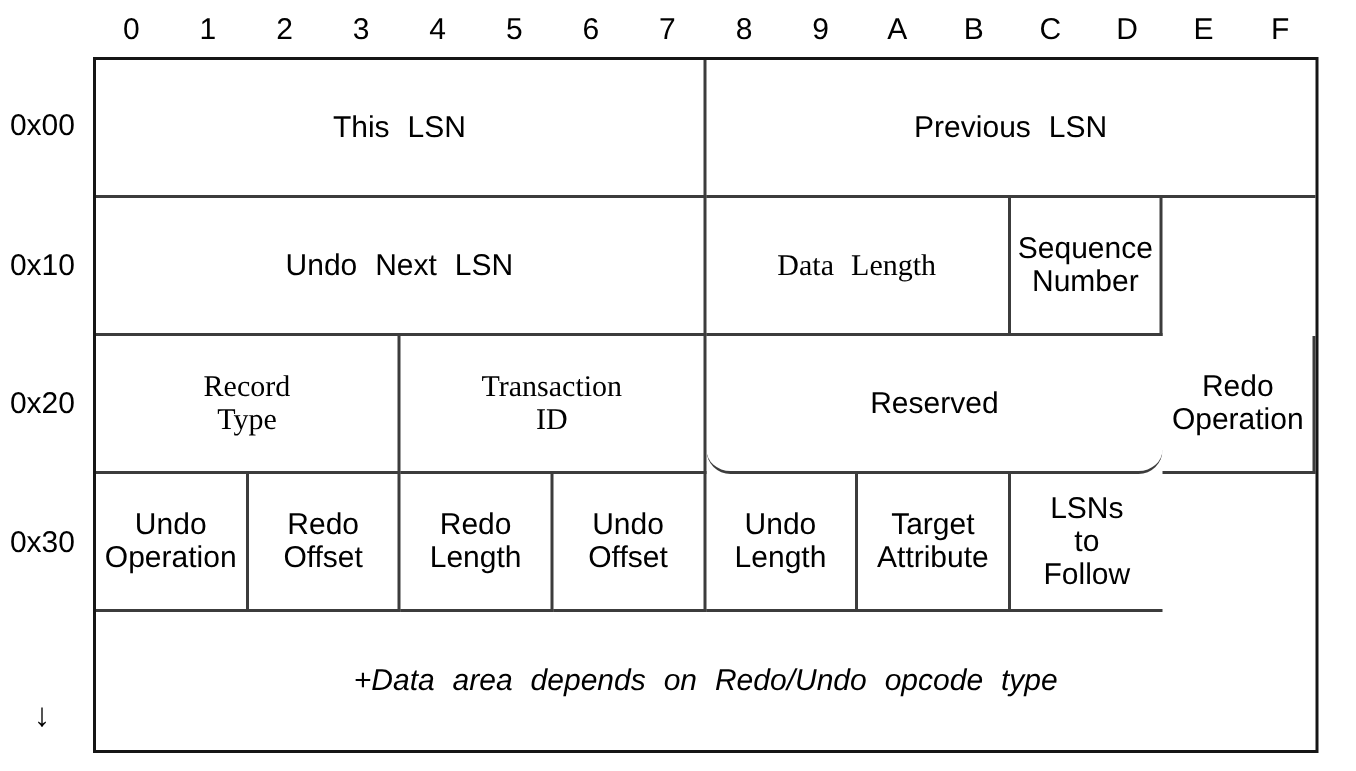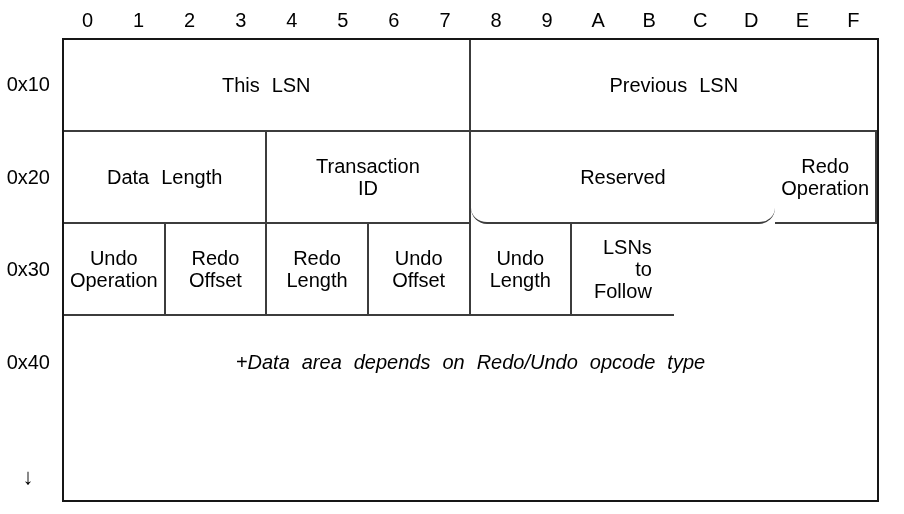--- a/index.html
+++ b/index.html
@@ -83,25 +83,25 @@
     display: flex;
     align-items: center;
     justify-content: center;
     text-align: center;
     font-size: 20px;
     line-height: 22px;
     white-space: pre-line;
     word-spacing: 0.32em;
     padding: 2px 1px;
   }
-  .cell.er { border-right: none; text-align: right; }
+  .cell.er { border-right: none; }
   .cell.eb { border-bottom: none; font-style: italic; }
 
   .s2  { grid-column: span 2; }
-  .s4  { grid-column: span 4; }
+  .s4  { grid-column: span 4; font-family: Liberation Serif, serif; }
   .s6  { grid-column: span 6; border-radius: 16px; }
   .s8  { grid-column: span 8; }
   .s16 { grid-column: span 16; }
 </style>
 </head>
 <body>
 
 <div class="col-headers">
   <span>0</span>
   <span>1</span>
@@ -115,49 +115,56 @@
   <span>9</span>
   <span>A</span>
   <span>B</span>
   <span>C</span>
   <span>D</span>
   <span>E</span>
   <span>F</span>
 </div>
 
 <div class="row-labels">
+  <div>0x00</div>
   <div>0x10</div>
   <div>0x20</div>
   <div>0x30</div>
-  <div>0x40</div>
 </div>
 
 <div class="continuation-arrow">↓</div>
 
 <div class="layout-table">
 
   <div class="cell s8">This LSN</div>
   <div class="cell s8 er">Previous LSN</div>
 
+  <div class="cell s8">Undo Next LSN</div>
   <div class="cell s4">Data Length</div>
+  <div class="cell s2">Sequence
+Number</div>
 
+  <div class="cell s4">Record
+Type</div>
   <div class="cell s4">Transaction
 ID</div>
   <div class="cell s6 er">Reserved</div>
 
   <div class="cell s2">Redo
 Operation</div>
   <div class="cell s2">Undo
 Operation</div>
   <div class="cell s2">Redo
 Offset</div>
   <div class="cell s2">Redo
 Length</div>
   <div class="cell s2">Undo
 Offset</div>
   <div class="cell s2">Undo
 Length</div>
+  <div class="cell s2">Target
+Attribute</div>
   <div class="cell s2 er">LSNs
 to
 Follow</div>
 
   <div class="cell s16 er eb">+Data area depends on Redo/Undo opcode type</div>
 </div>
 
 </body></html>

